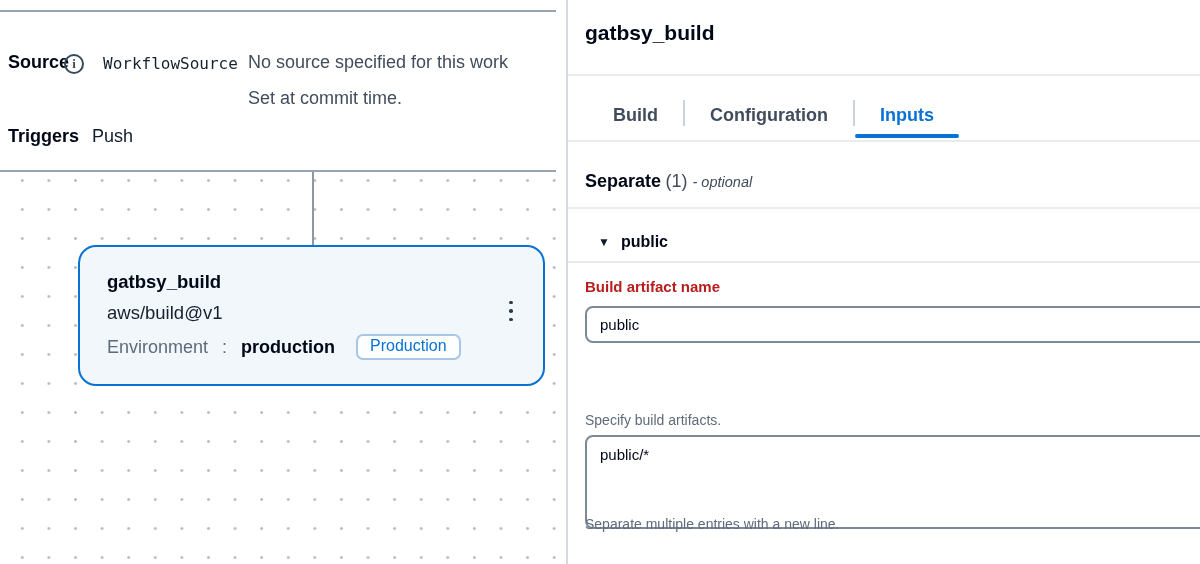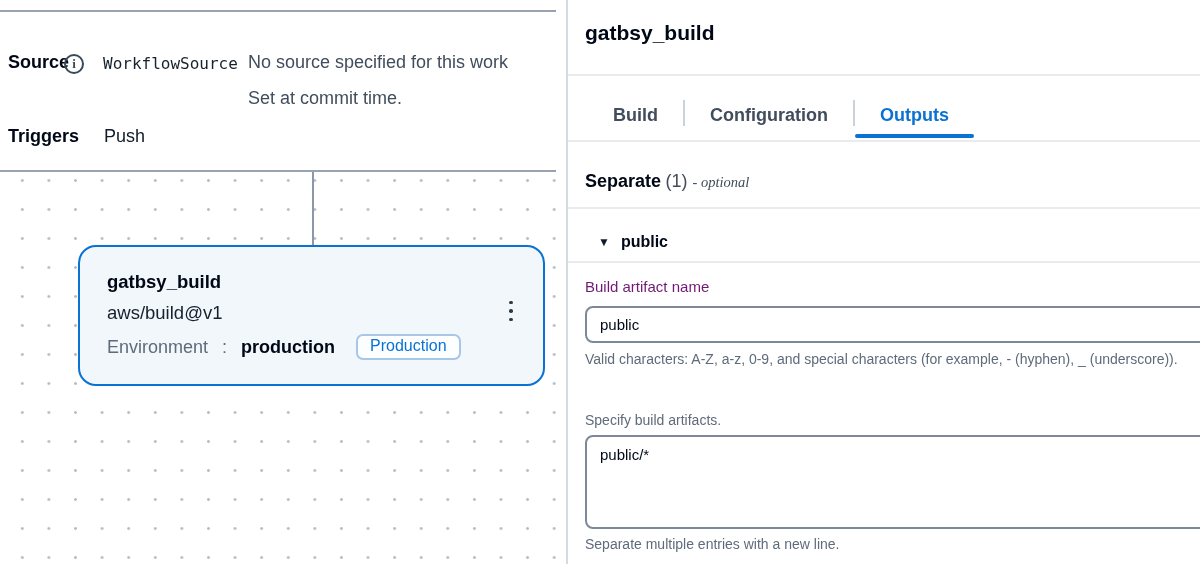--- a/index.html
+++ b/index.html
@@ -14,21 +14,21 @@
                 background:#fff; overflow:hidden; }
   .src-label   { position:absolute; left:8px;  top:40px; font-size:18px; font-weight:bold; color:#000716; }
   .info-icon   { position:absolute; left:64px; top:42px; width:20px; height:20px; border:2px solid #3b4a59;
                  border-radius:50%; font-size:13px; font-weight:bold; color:#3b4a59;
                  display:flex; align-items:center; justify-content:center; font-family:"Liberation Serif", serif; }
   .src-value   { position:absolute; left:103px; top:42px; font-family:"DejaVu Sans Mono", monospace;
                  font-size:16px; color:#16212e; }
   .src-desc1   { position:absolute; left:248px; top:40px; font-size:18px; color:#414d5c; white-space:nowrap; }
   .src-desc2   { position:absolute; left:248px; top:76px; font-size:18px; color:#414d5c; }
   .trg-label   { position:absolute; left:8px;  top:114px; font-size:18px; font-weight:bold; color:#000716; }
-  .trg-value   { position:absolute; left:104px; top:114px; font-size:18px; color:#0f1b2a; }
+  .trg-value   { position:absolute; left:92px; top:114px; font-size:18px; color:#0f1b2a; }
 
   .canvas { position:absolute; left:0; top:172px; width:556px; height:392px; background:#fff;
             background-image:radial-gradient(circle, #b7bec9 1.3px, transparent 1.5px);
             background-size:26.6px 29px; background-position:9px 23px; }
   .connector { position:absolute; left:312px; top:0; width:2px; height:74px; background:#8c98a6; }
 
   .node { position:absolute; left:78px; top:73px; width:467px; height:141px;
           background:#f2f7fc; border:2.5px solid #0972d3; border-radius:18px; }
   .node-title  { position:absolute; left:27px; top:24px; font-size:18.5px; font-weight:bold; color:#000716; }
   .node-action { position:absolute; left:27px; top:55px; font-size:18.5px; color:#16212e; }
@@ -54,43 +54,43 @@
   .tab-strip { position:absolute; left:20px; top:94px; display:flex; align-items:stretch; height:46px; }
   .tab { position:relative; padding:11px 25px 0; font-size:18px; font-weight:bold; color:#414d5c; cursor:pointer; }
   .tab-sep { width:2px; height:26px; background:#cbd3da; align-self:flex-start; margin-top:6px; }
   .tab.active { color:#0972d3; }
   .tab.active::after { content:""; position:absolute; left:0; right:0; bottom:2px; height:4px;
                        background:#0972d3; border-radius:2px; }
 
   .artifacts-line { position:absolute; left:17px; top:171px; white-space:nowrap; }
   .art-label { font-size:18px; font-weight:bold; color:#000716; }
   .art-count { font-size:18px; font-weight:normal; color:#414d5c; }
-  .art-opt   { font-size:14.5px; font-style:italic; color:#414d5c;font-family:Liberation Serif, serif; }
+  .art-opt   { font-size:14.5px; font-style:italic; color:#414d5c; }
 
   .expander { position:absolute; left:30px; top:233px; display:flex; align-items:center; gap:11px; cursor:pointer; }
   .caret { font-size:12px; color:#0f1b2a; line-height:1; }
   .exp-label { font-size:16px; font-weight:bold; color:#000716; }
 
-  .fld-label { position:absolute; left:17px; font-size:15px; font-weight:normal; color:#701a75; }
+  .fld-label { position:absolute; left:17px; font-size:15px; font-weight:bold; color:#b91c1c; }
   .fld-desc, .fld-help { position:absolute; left:17px; font-size:14px; color:#5f6b7a; white-space:nowrap; }
 
   .lbl-artifact-name { top:278px; }
   .input-artifact { position:absolute; left:17px; top:306px; width:625px; height:37px;
                     border:2px solid #7d8998; border-radius:8px; background:#fff;
                     font-family:"Liberation Sans", sans-serif; font-size:15px; color:#000716;
                     padding:0 13px; outline:none; }
   .help-artifact { top:351px; }
 
   .lbl-files { top:391px; }
   .desc-files { top:412px; }
   .textarea-files { position:absolute; left:17px; top:435px; width:625px; height:94px;
                     border:2px solid #7d8998; border-radius:8px; background:#fff;
                     font-family:"Liberation Sans", sans-serif; font-size:15px; color:#000716;
                     padding:9px 13px; resize:none; outline:none; }
-  .help-files { top:536px;text-align:right; }
+  .help-files { top:516px;text-align:right; }
 </style>
 </head>
 <body>
 
 <div class="left-pane">
 
   <div class="source-box">
     <span class="src-label">Source</span>
     <span class="info-icon">i</span>
     <span class="src-value">WorkflowSource</span>
@@ -125,37 +125,36 @@
 
 <div class="right-pane">
   <div class="rp-title">gatbsy_build</div>
   <div class="hr hr1"></div>
 
   <div class="tab-strip">
     <div class="tab">Build</div>
     <div class="tab-sep"></div>
     <div class="tab">Configuration</div>
     <div class="tab-sep"></div>
-    <div class="tab active">Outputs</div>
+    <div class="tab active">Inputs</div>
   </div>
   <div class="hr hr2"></div>
 
   <div class="artifacts-line">
     <span class="art-label">Separate</span>
     <span class="art-count"> <span>(1)</span> </span>
     <span class="art-opt">- optional</span>
   </div>
   <div class="hr hr3"></div>
 
   <div class="expander">
     <span class="caret">▼</span>
     <span class="exp-label">public</span>
   </div>
   <div class="hr hr4"></div>
 
   <div class="fld-label lbl-artifact-name">Build artifact name</div>
   <input class="input-artifact" type="text" value="public" style="">
-  <div class="fld-help help-artifact">Valid characters: A-Z, a-z, 0-9, and special characters (for example, - (hyphen), _ (underscore)).</div>
 
   <div class="fld-desc desc-files">Specify build artifacts.</div>
   <textarea class="textarea-files" style="">public/*</textarea>
   <div class="fld-help help-files">Separate multiple entries with a new line.</div>
 </div>
 
 </body></html>

